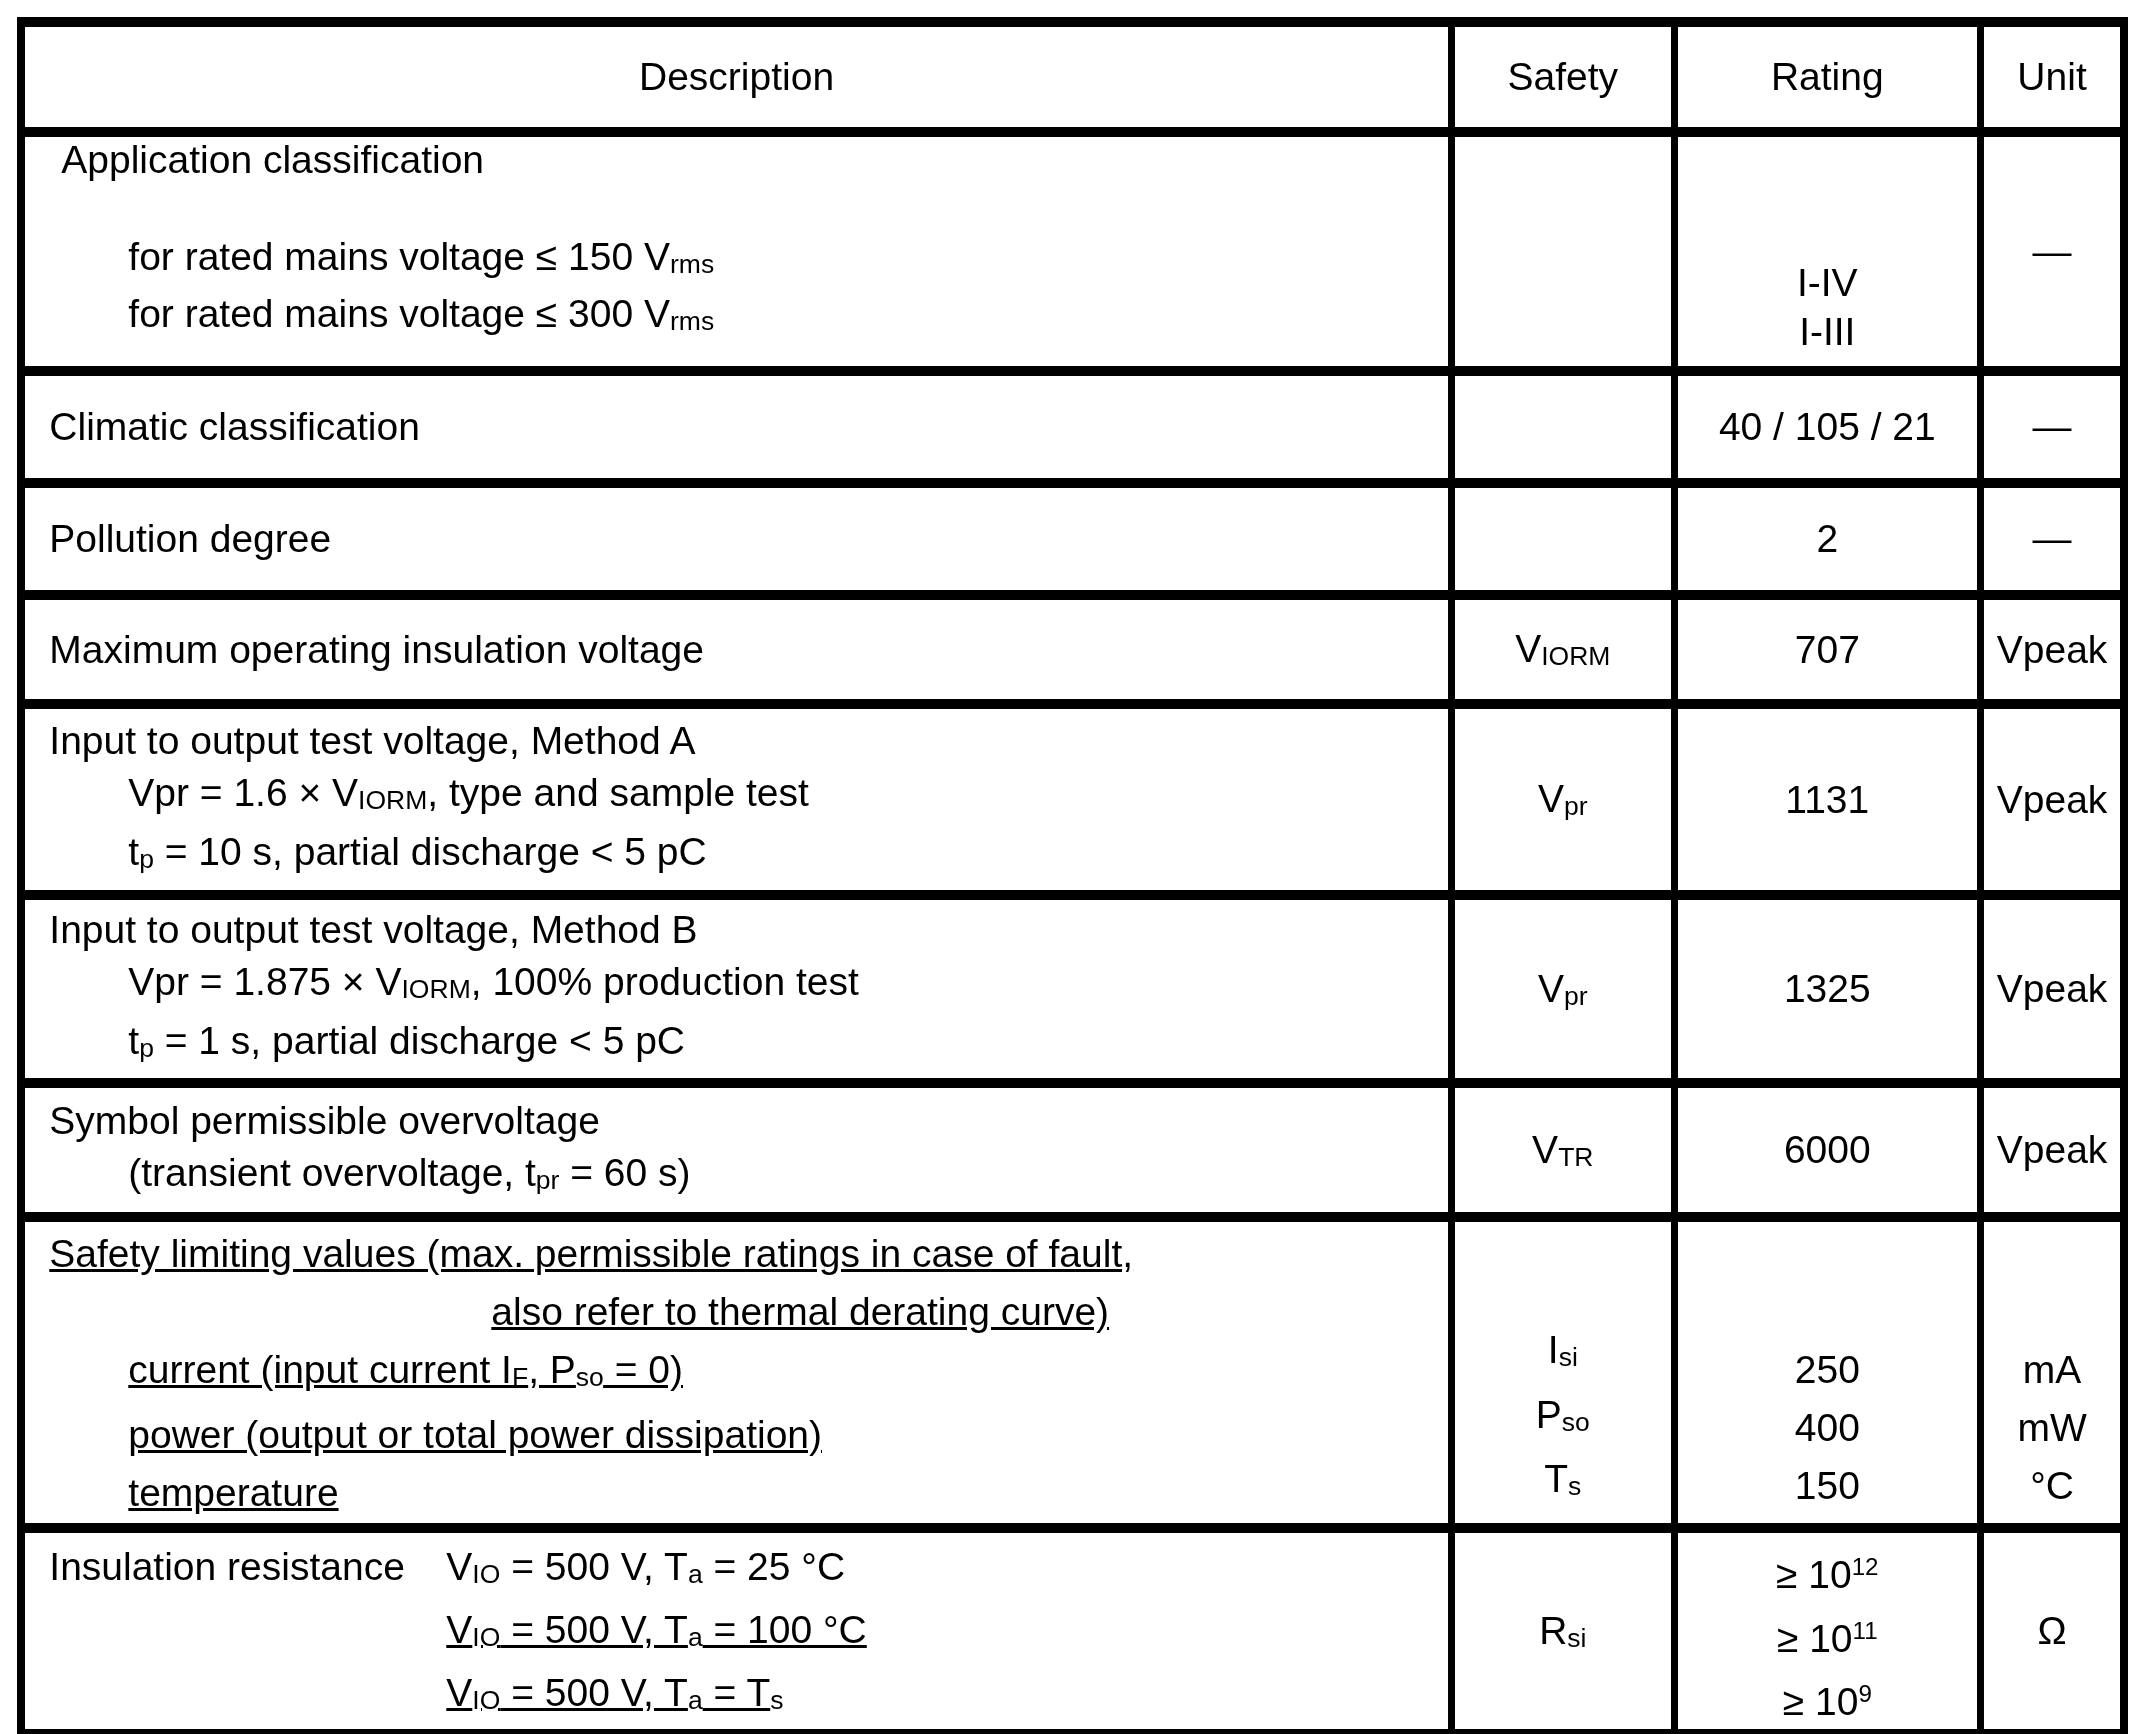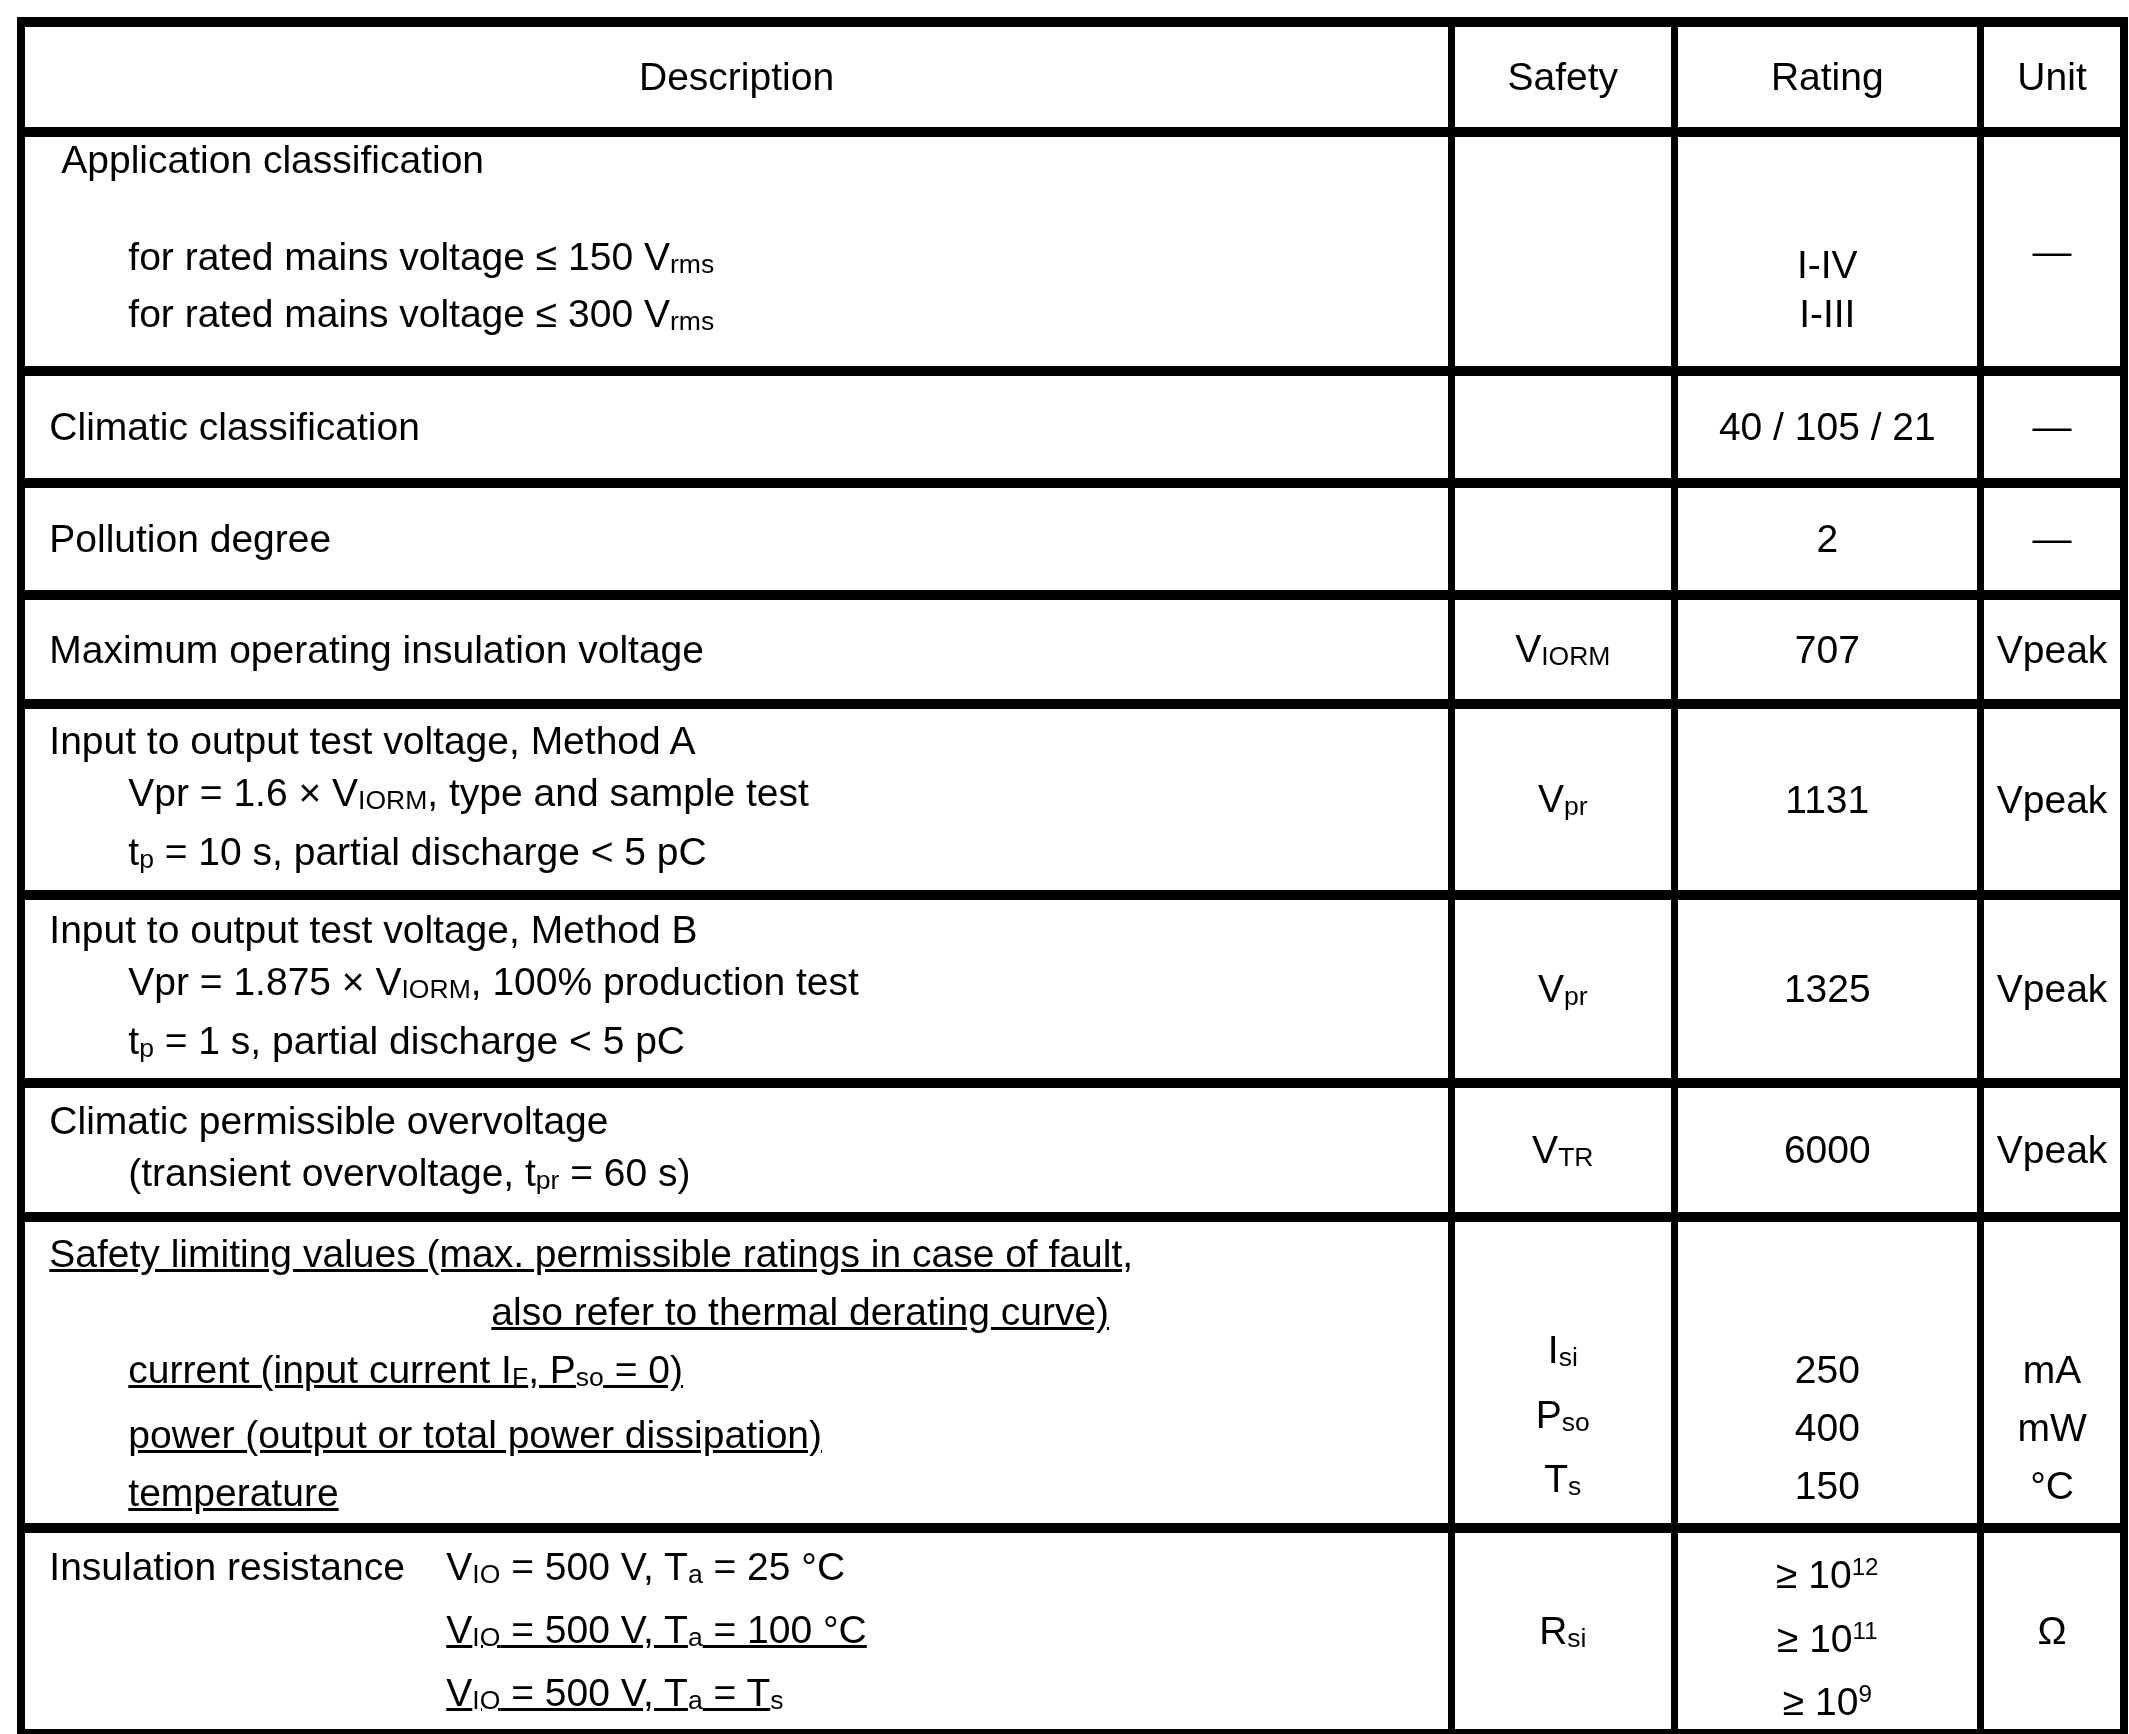--- a/index.html
+++ b/index.html
@@ -38,21 +38,21 @@
   .vtop { vertical-align: top; }
   .vbot { vertical-align: bottom; }
 
   
   .sb { font-size: 0.68em; vertical-align: -0.1em; letter-spacing: 0; }
   .sp { font-size: 0.62em; vertical-align: 0.55em; }
 
   
   .r1-title { padding-top: 1px; margin-left: 12px; }
   .r1-subs  { margin-top: 50px; margin-left: 79px; line-height: 49px; padding-bottom: 20.5px; }
-  .r1-rating { line-height: 49px; padding-bottom: 28px; }
+  .r1-rating { line-height: 49px; padding-bottom: 10px; }
 
   
   .ml   { line-height: 52px; }
   .ind  { margin-left: 79px; }
   .ind2 { margin-left: 442px; }
 
   
   .r8-desc  { line-height: 58px; padding-top: 3.2px; text-decoration: underline; }
   .r8-side  { line-height: 58px; padding-bottom: 8px; }
 
@@ -137,21 +137,21 @@
       <div class="ml ind"><span>Vpr = 1.875 × V</span><span class="sb">IORM</span><span>, 100% production test</span></div>
       <div class="ml ind"><span>t</span><span class="sb">p</span><span> = 1 s, partial discharge &lt; 5 pC</span></div>
     </td>
     <td class="c"><span>V</span><span class="sb">pr</span></td>
     <td class="c">1325</td>
     <td class="c">Vpeak</td>
   </tr>
 
   <tr style="height:134px">
     <td class="desc">
-      <div class="ml">Climatic permissible overvoltage</div>
+      <div class="ml">Symbol permissible overvoltage</div>
       <div class="ml ind"><span>(transient overvoltage, t</span><span class="sb">pr</span><span> = 60 s)</span></div>
     </td>
     <td class="c"><span>V</span><span class="sb">TR</span></td>
     <td class="c">6000</td>
     <td class="c">Vpeak</td>
   </tr>
 
   <tr style="height:311px">
     <td class="desc vtop">
       <div class="r8-desc">

